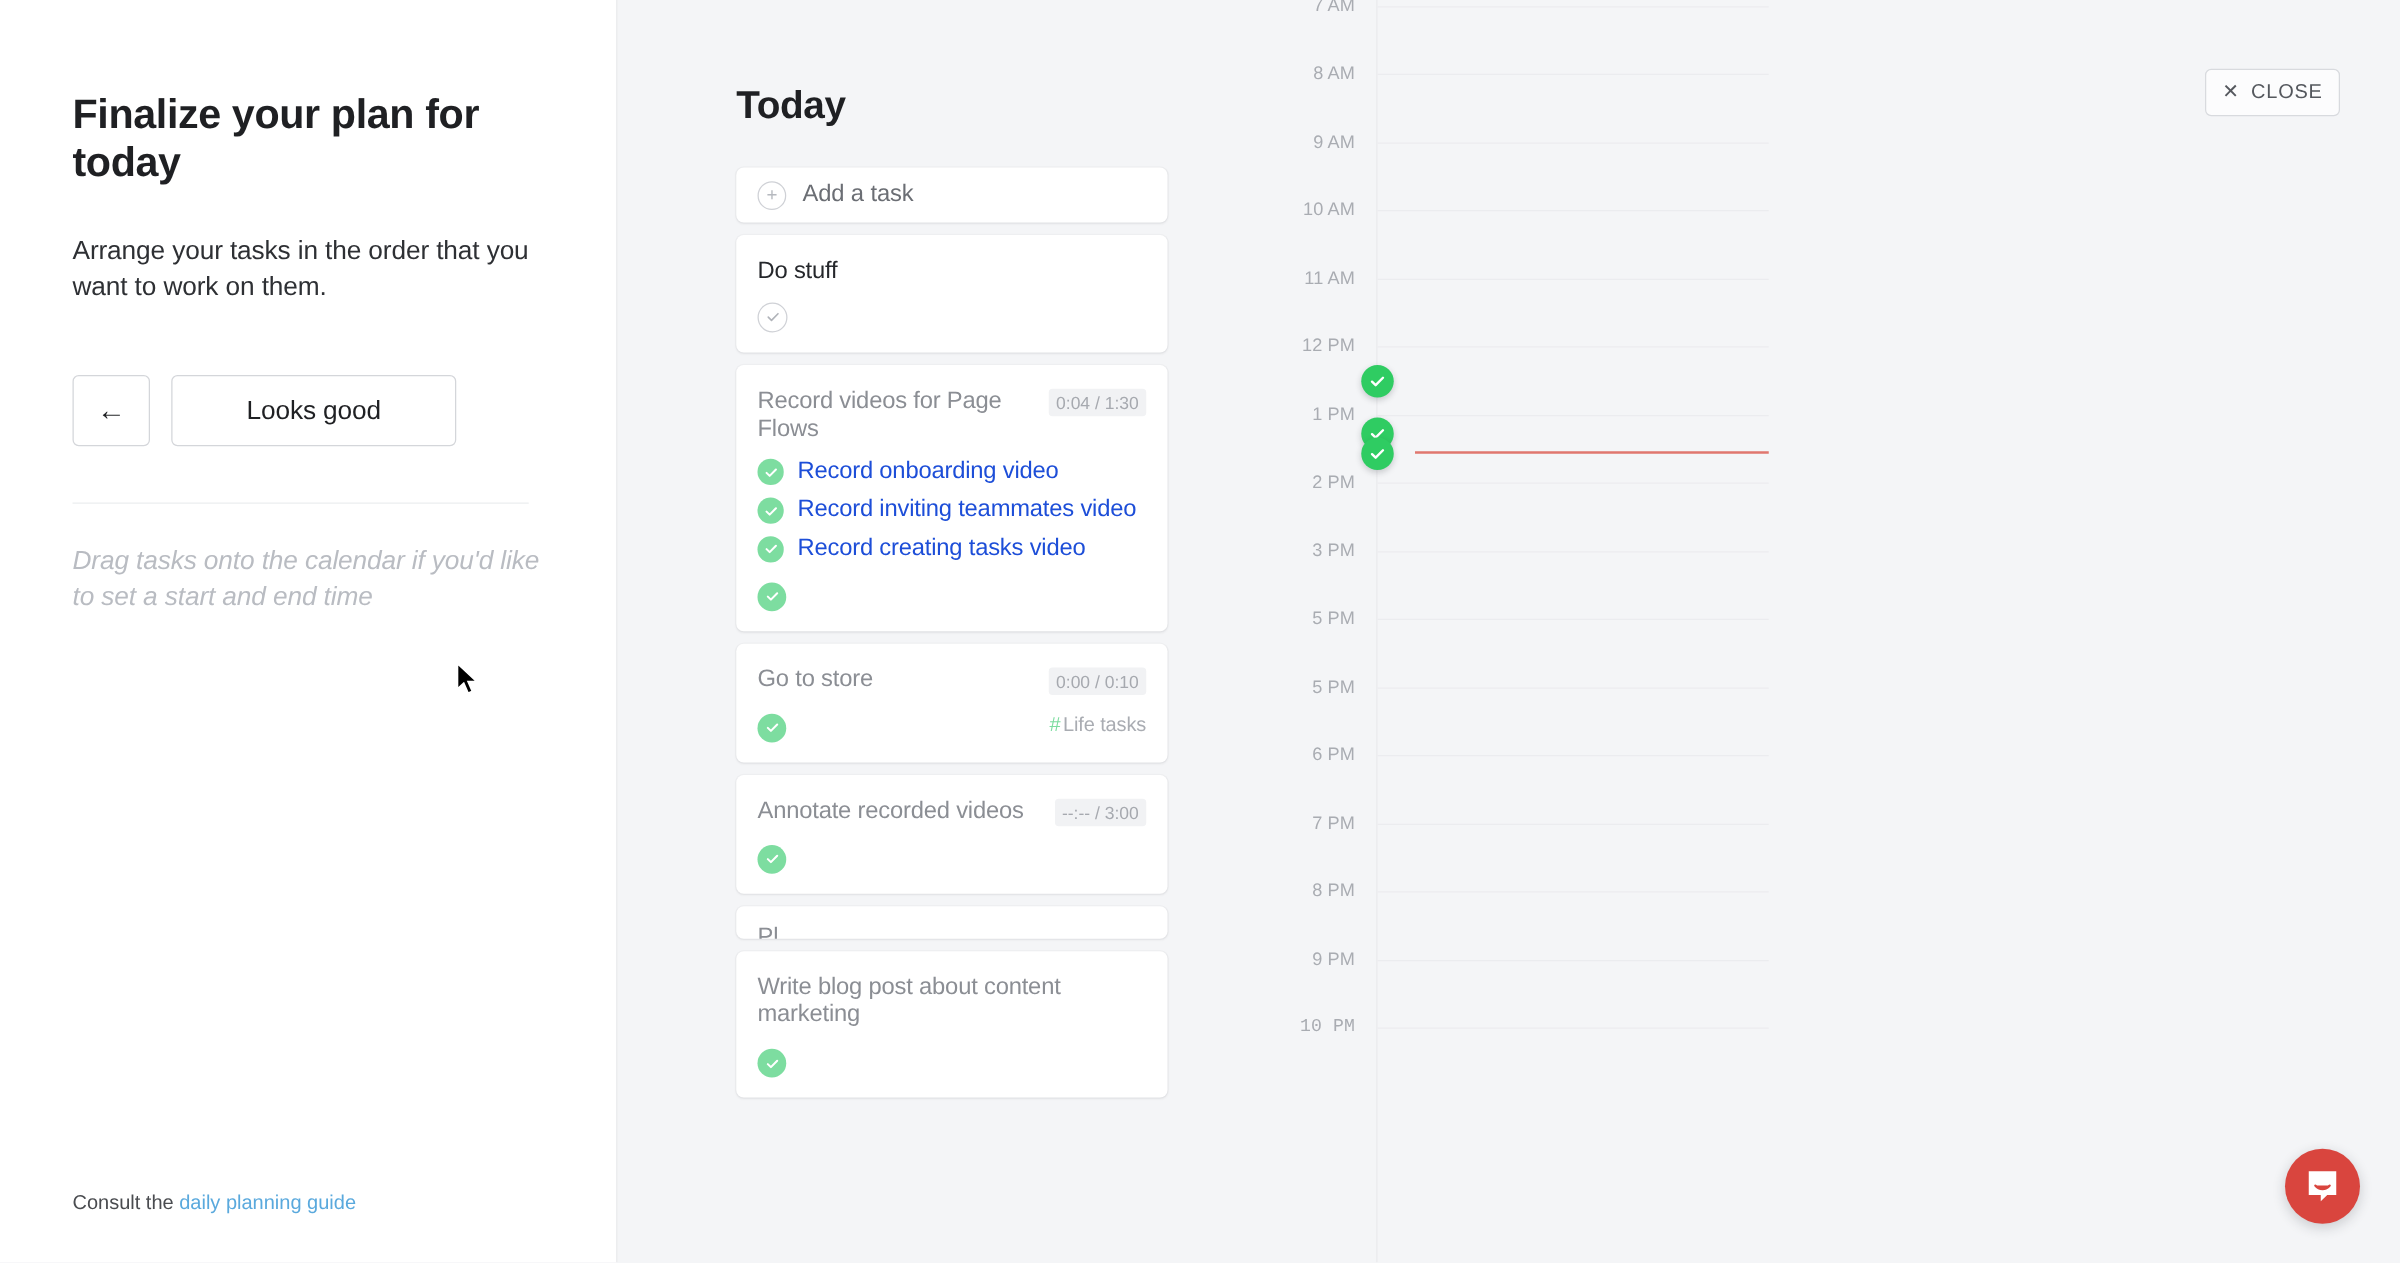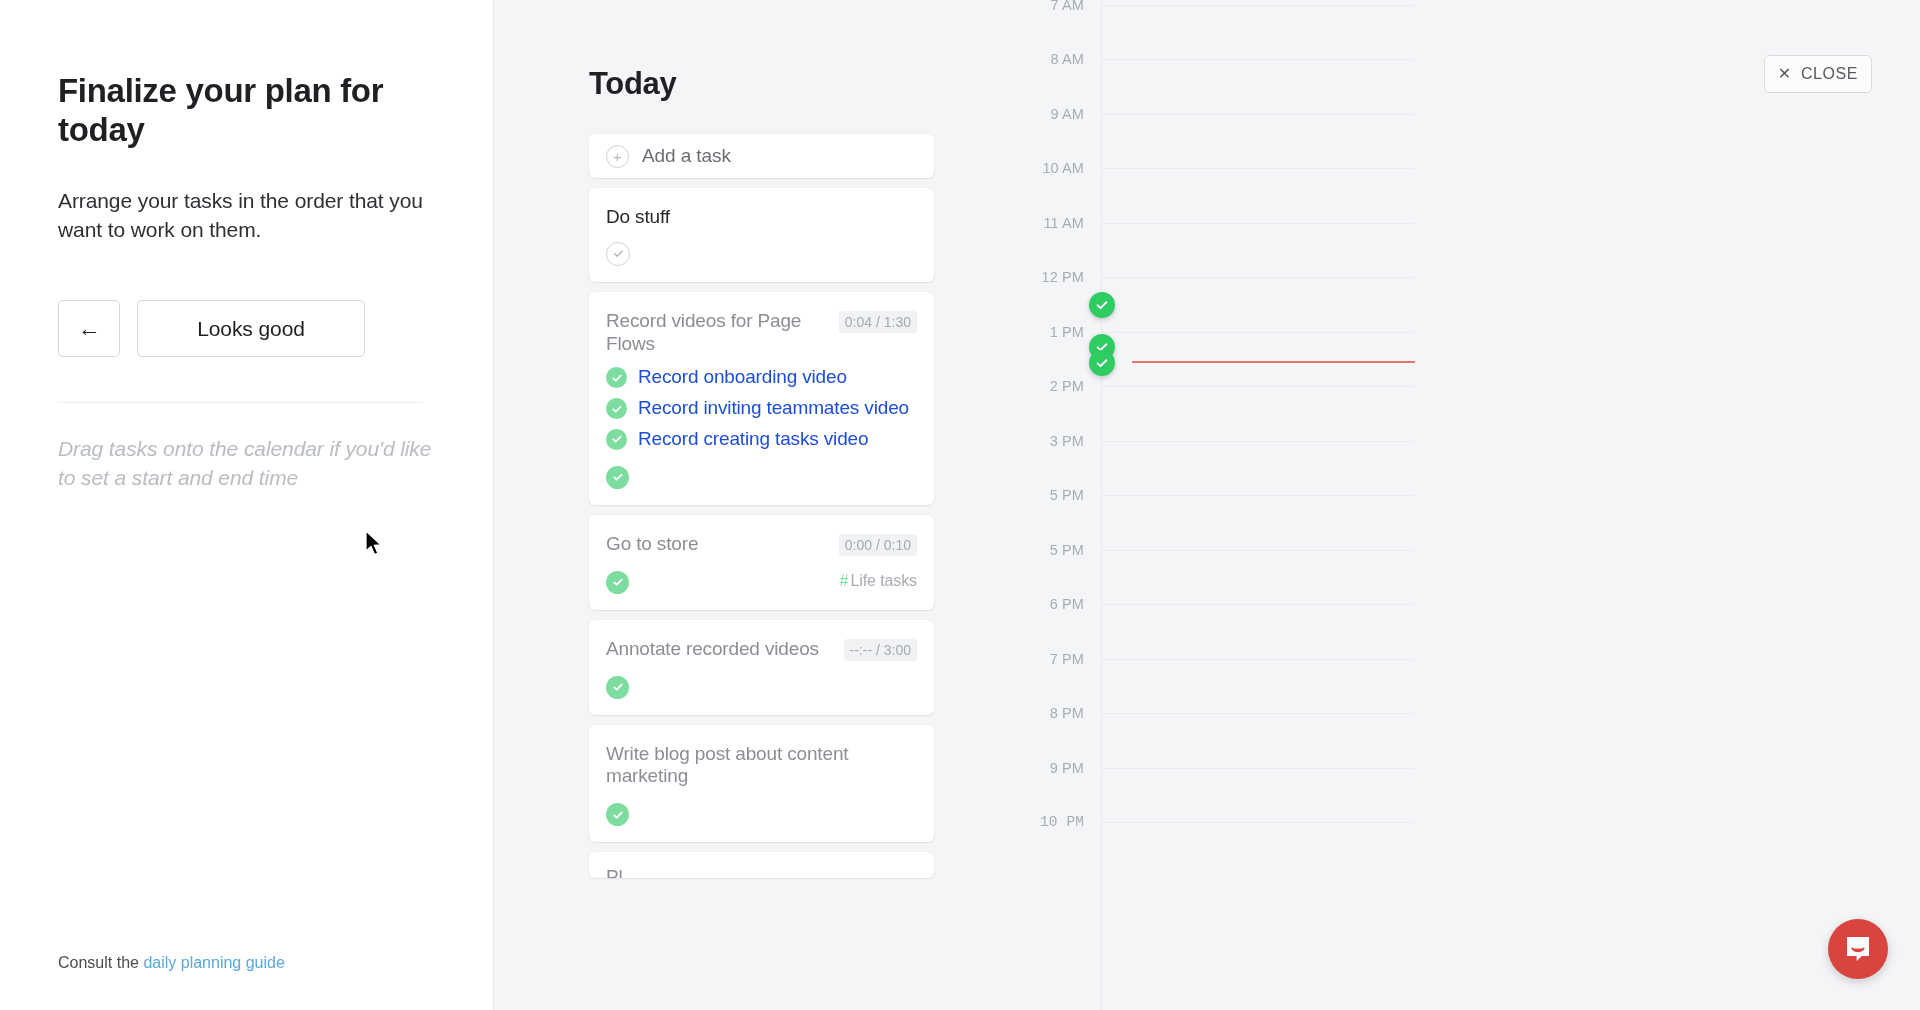--- a/index.html
+++ b/index.html
@@ -370,38 +370,38 @@
               </div>
               <div class="card-foot">
                 <div class="check-green big">
                   <svg viewBox="0 0 16 16">
                     <path d="M3 8.4 L6.3 11.6 L13 4.8" stroke="#ffffff" stroke-width="2.2" fill="none" stroke-linecap="round" stroke-linejoin="round"></path>
                   </svg>
                 </div>
               </div>
             </div>
           </div>
+          <div class="card clipped">
+            <div class="card-body">
+              <div class="card-head">
+                <div class="card-title">Pl</div>
+              </div>
+            </div>
+          </div>
           <div class="card">
             <div class="card-body">
               <div class="card-head">
                 <div class="card-title">Write blog post about content marketing</div>
               </div>
               <div class="card-foot">
                 <div class="check-green big">
                   <svg viewBox="0 0 16 16">
                     <path d="M3 8.4 L6.3 11.6 L13 4.8" stroke="#ffffff" stroke-width="2.2" fill="none" stroke-linecap="round" stroke-linejoin="round"></path>
                   </svg>
                 </div>
-              </div>
-            </div>
-          </div>
-          <div class="card clipped">
-            <div class="card-body">
-              <div class="card-head">
-                <div class="card-title">Pl</div>
               </div>
             </div>
           </div>
         </div>
     </div>
   </div>
 
   <div class="cal-col">
     <div class="cal-wrap">
       <div class="cal-gutter" id="cal-gutter">

